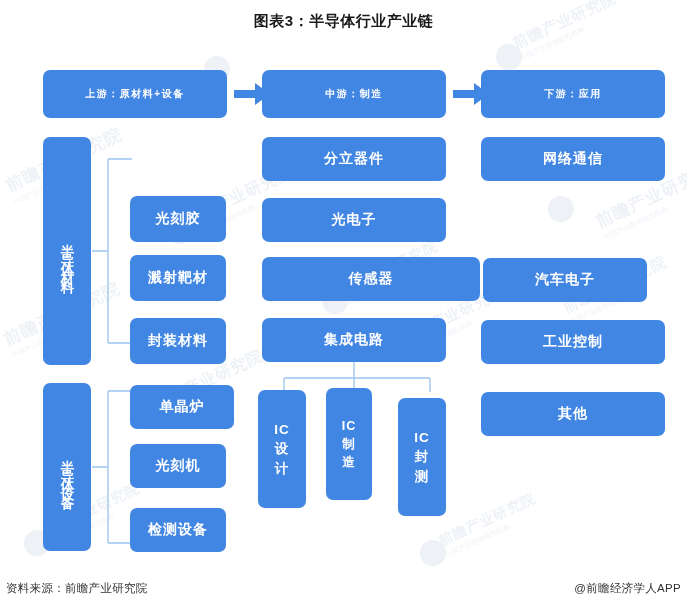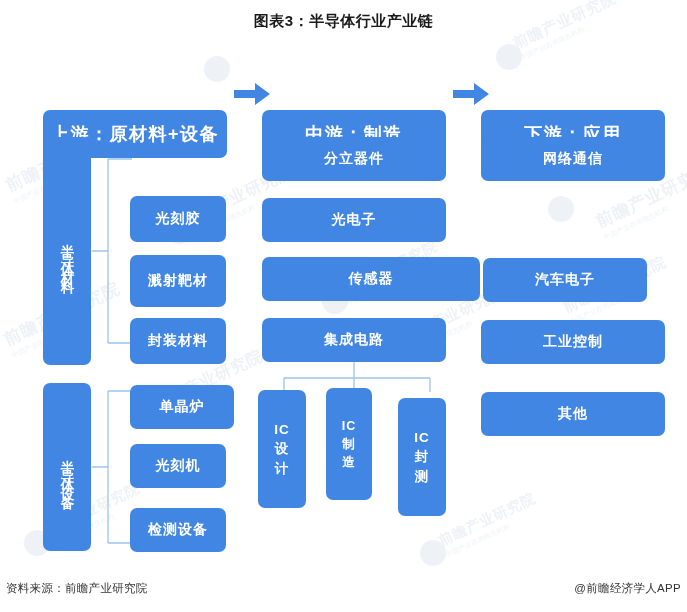--- a/index.html
+++ b/index.html
@@ -49,21 +49,21 @@
     border-radius:7px;
     color:#ffffff;
     display:flex;align-items:center;justify-content:center;
     font-size:14px;
     font-weight:bold;
     letter-spacing:1px;
     z-index:4;
     box-sizing:border-box;
     text-align:center;
   }
-  .box.hdr{font-size:18px;letter-spacing:1.5px;margin-top:40px;}
+  .box.hdr{font-size:10px;letter-spacing:1.5px;}
   .box.vert{
     writing-mode:vertical-rl;
     text-orientation:upright;
     letter-spacing:9px;
     padding-top:8px;
     font-size:13.5px;
   }
   .box.stack{
     flex-direction:column;
     line-height:1.45;
@@ -173,21 +173,21 @@
 
   <div class="conn" style="left:92px;top:137px;">
     <svg width="42" height="228" viewBox="0 0 42 228">
       <path d="M0 114 L16 114 M16 22 L16 206 M16 22 L40 22 M16 206 L40 206" stroke="#9cc3ef" stroke-width="1.3" fill="none"></path>
     </svg>
   </div>
 
   <div class="box vert" style="left:43px;top:137px;width:48px;height:228px;">半导体材料</div>
 
   <div class="box" style="left:130px;top:196px;width:96px;height:46px;">光刻胶</div>
-  <div class="box" style="left:130px;top:255px;width:96px;height:52px;">溅射靶材</div>
+  <div class="box" style="left:130px;top:255px;width:96px;height:46px;">溅射靶材</div>
   <div class="box" style="left:130px;top:318px;width:96px;height:46px;">封装材料</div>
 
   <div class="conn" style="left:92px;top:383px;">
     <svg width="42" height="168" viewBox="0 0 42 168">
       <path d="M0 84 L16 84 M16 8 L16 160 M16 8 L40 8 M16 160 L40 160" stroke="#9cc3ef" stroke-width="1.3" fill="none"></path>
     </svg>
   </div>
 
   <div class="box vert" style="left:43px;top:383px;width:48px;height:168px;">半导体设备</div>
 

